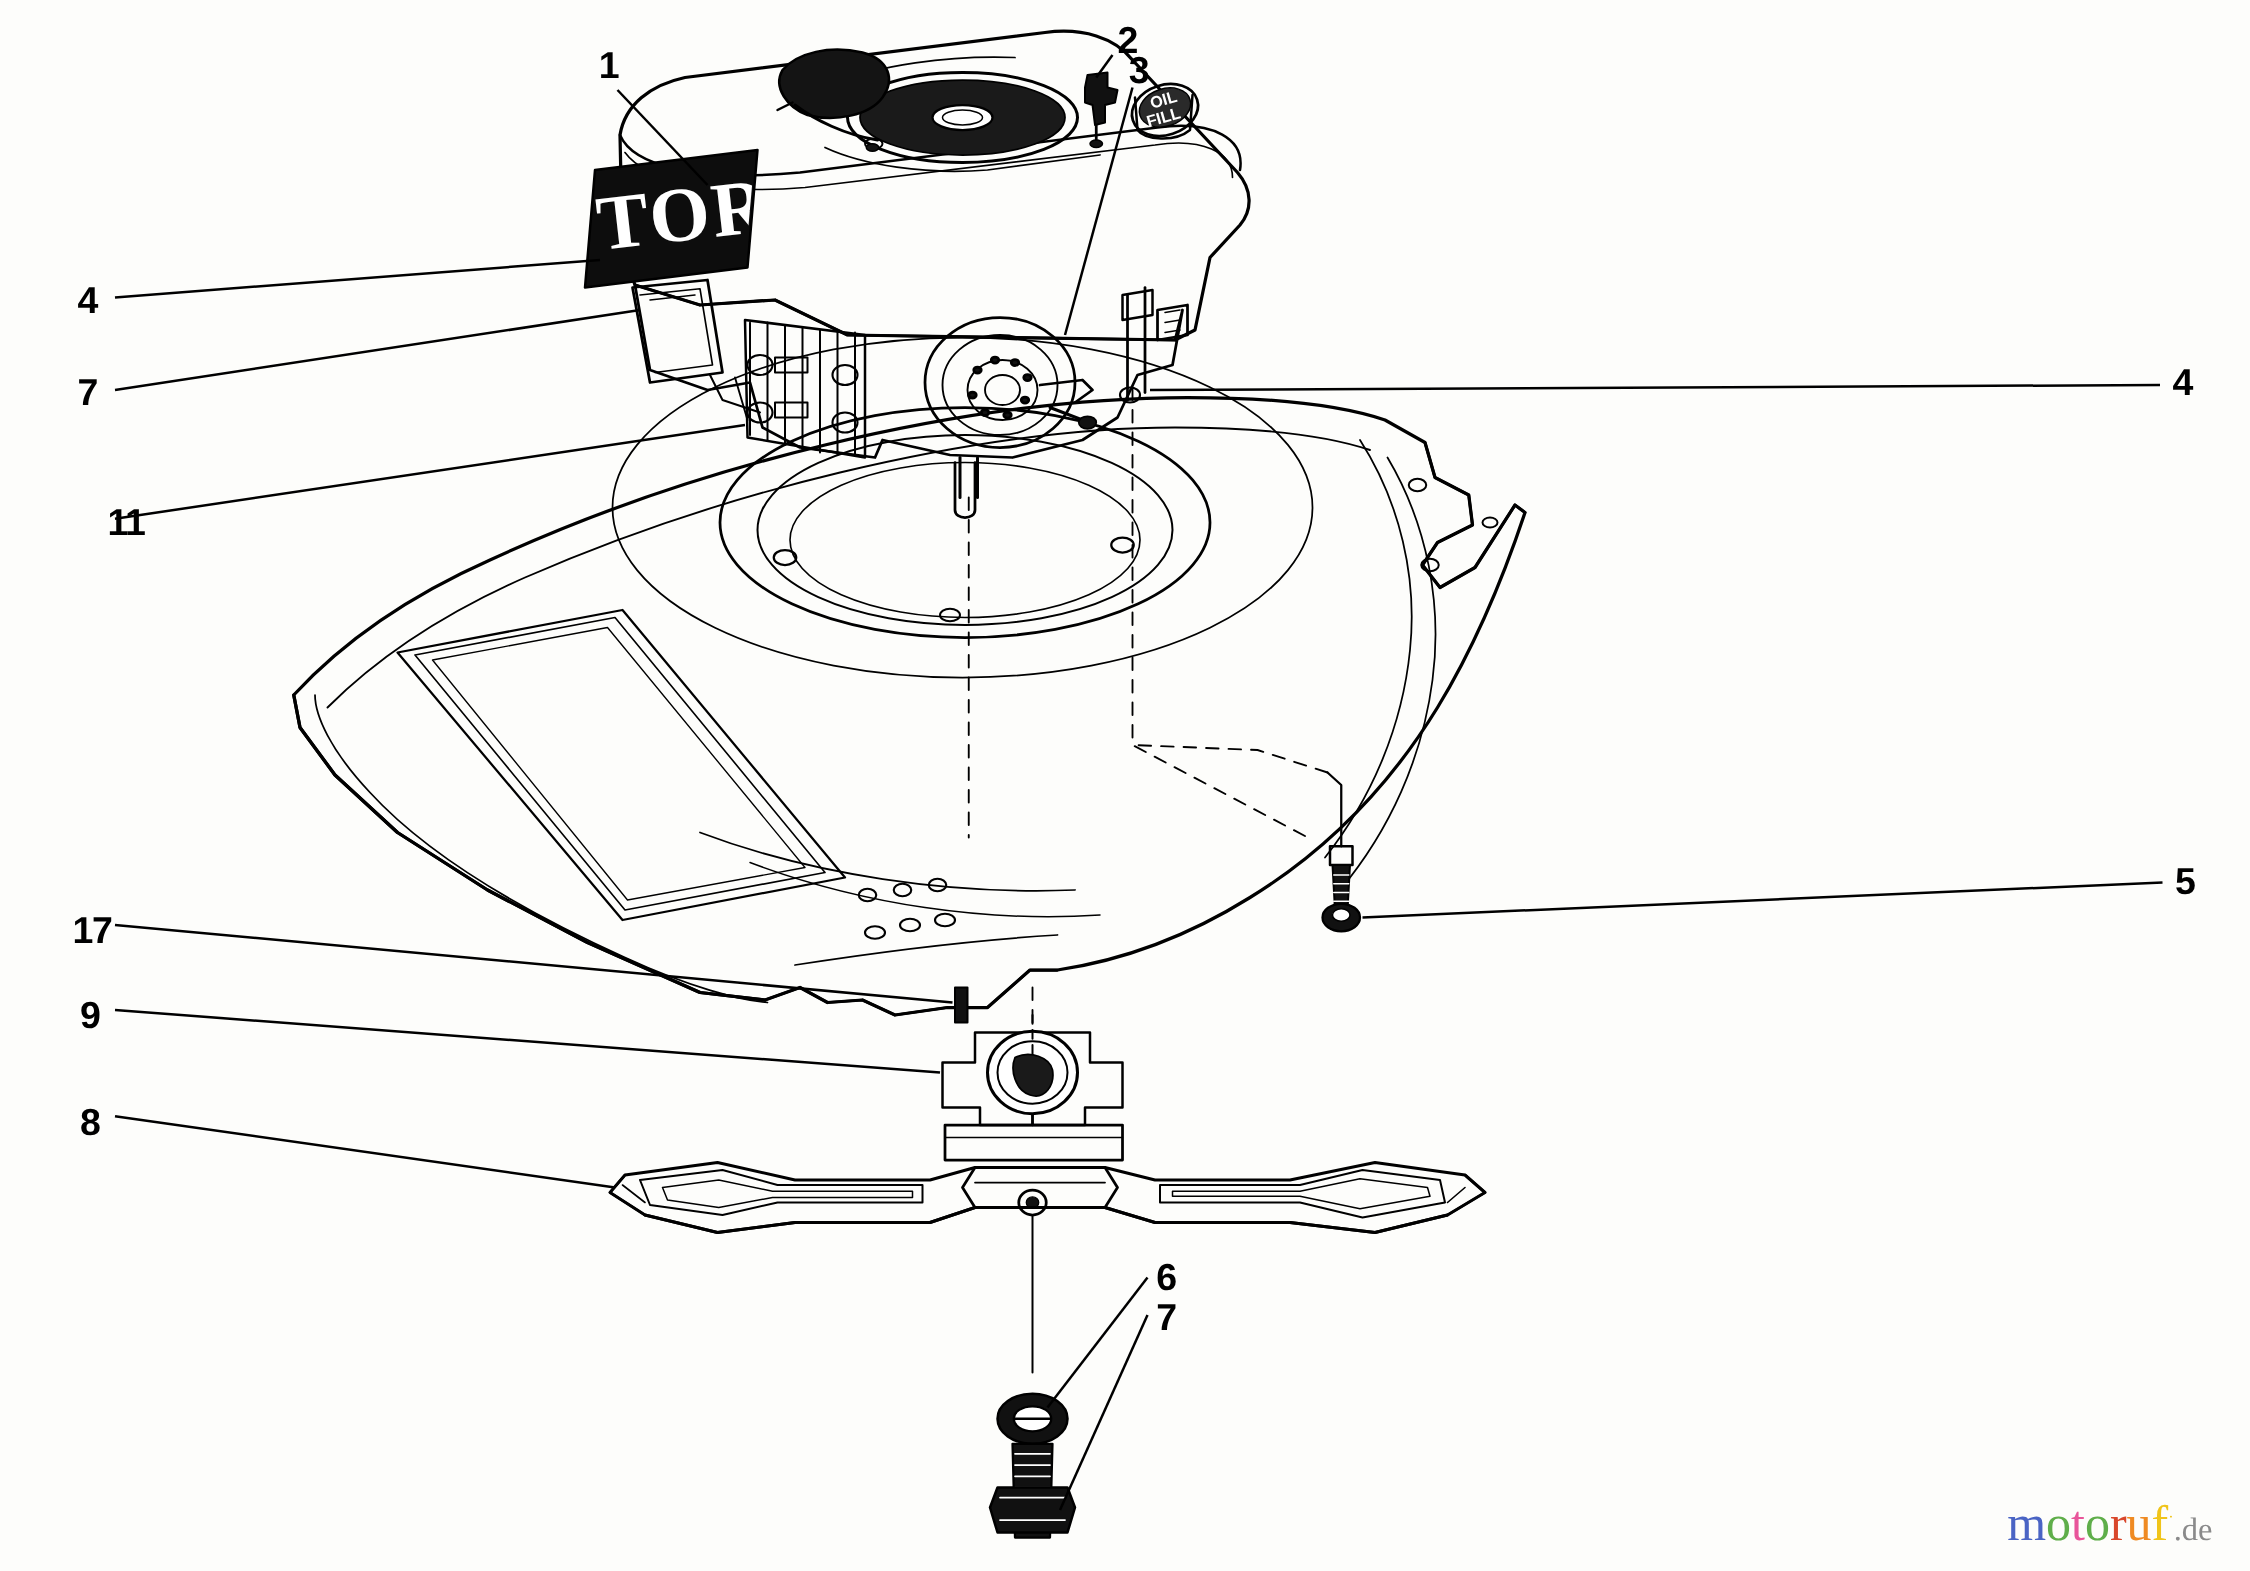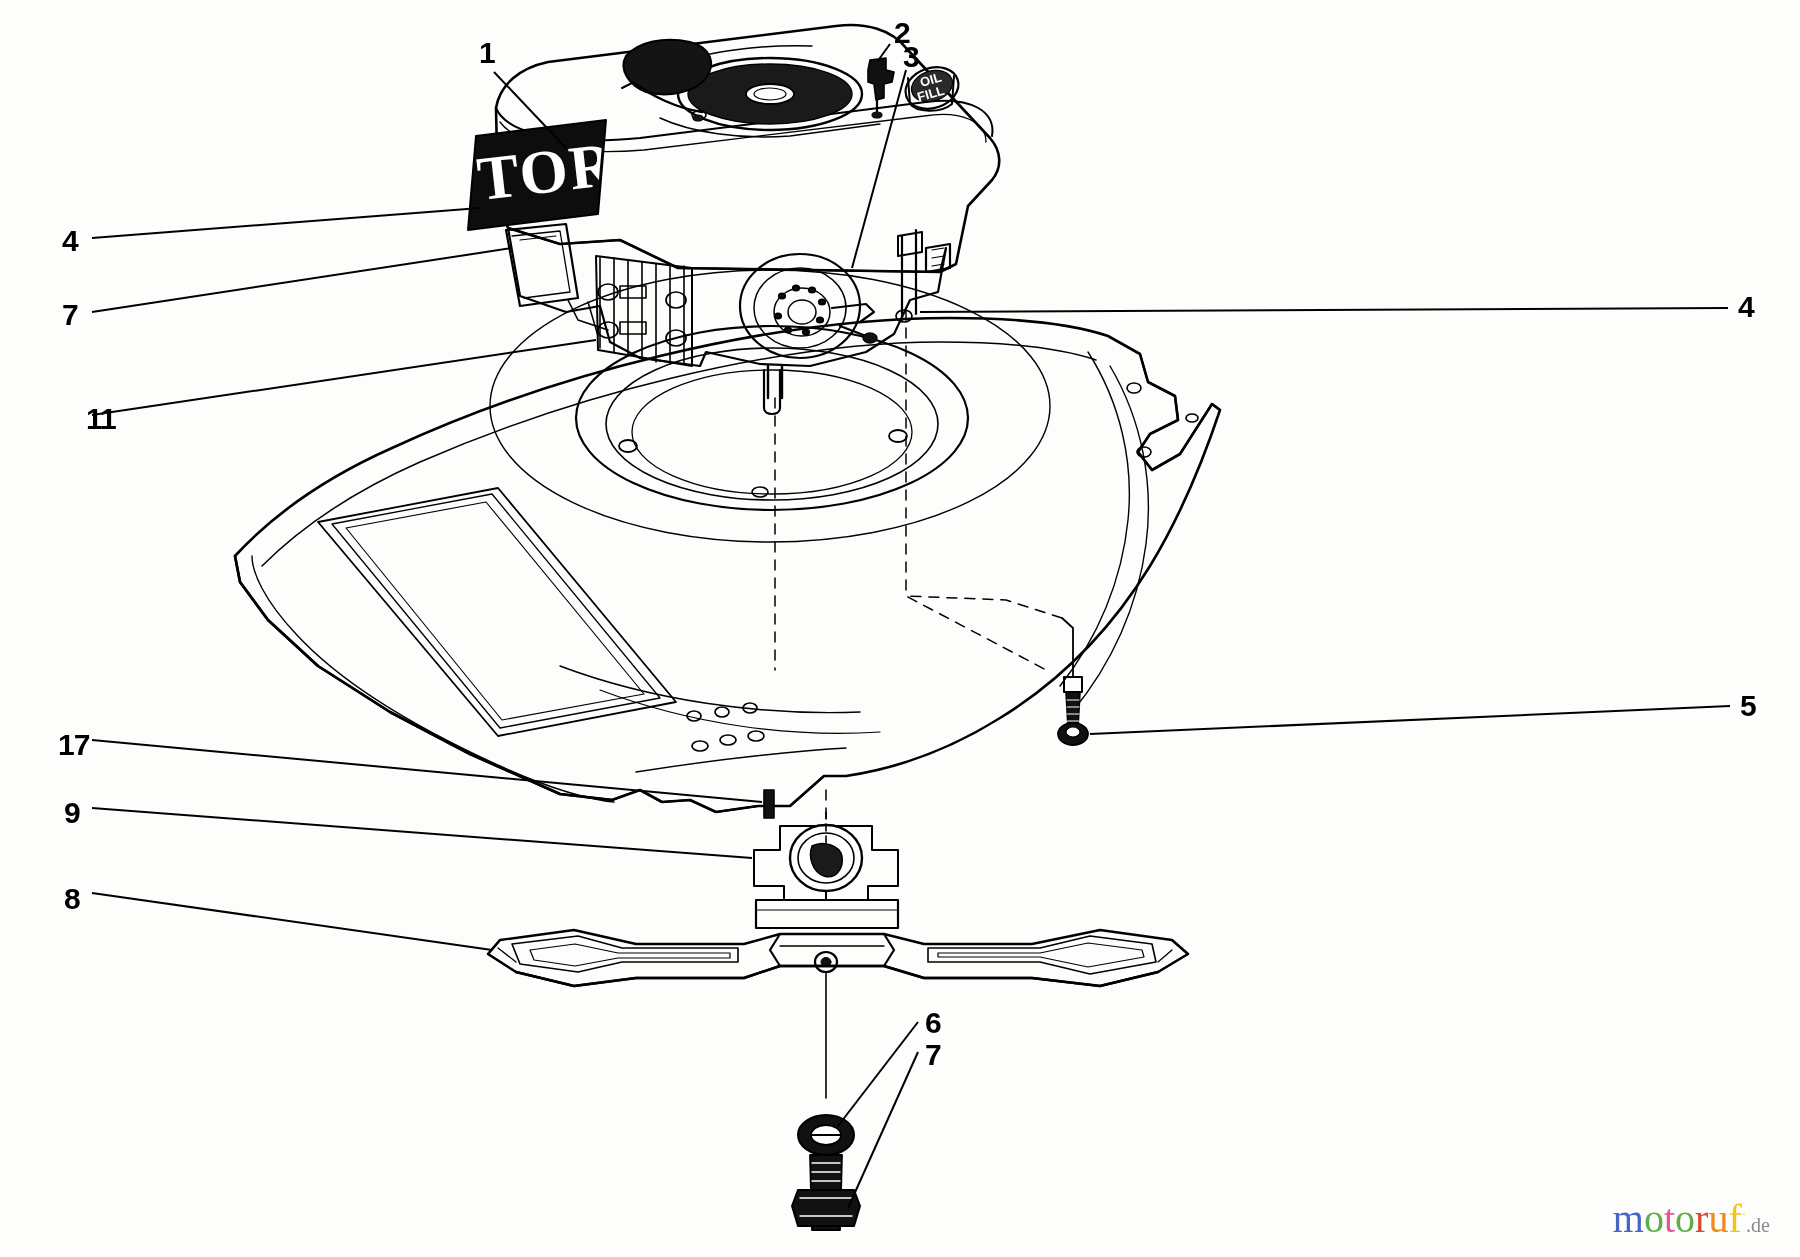--- a/index.html
+++ b/index.html
@@ -40,21 +40,21 @@
     bottom: 18px;
     font-family: "Liberation Serif", serif;
     font-size: 40px;
     letter-spacing: 0px;
     line-height: 1;
     white-space: nowrap;
     user-select: none;
   }
   #watermark .wm-l { display: inline-block; }
   #watermark .wm-suffix {
-    font-size: 20px;
+    font-size: 26px;
     color: #8a8a8a;
     vertical-align: baseline;
   }
   #watermark .wm-dot-mark {
     font-size: 13px;
     color: #f0c419;
     vertical-align: super;
   }
 </style>
 </head>

